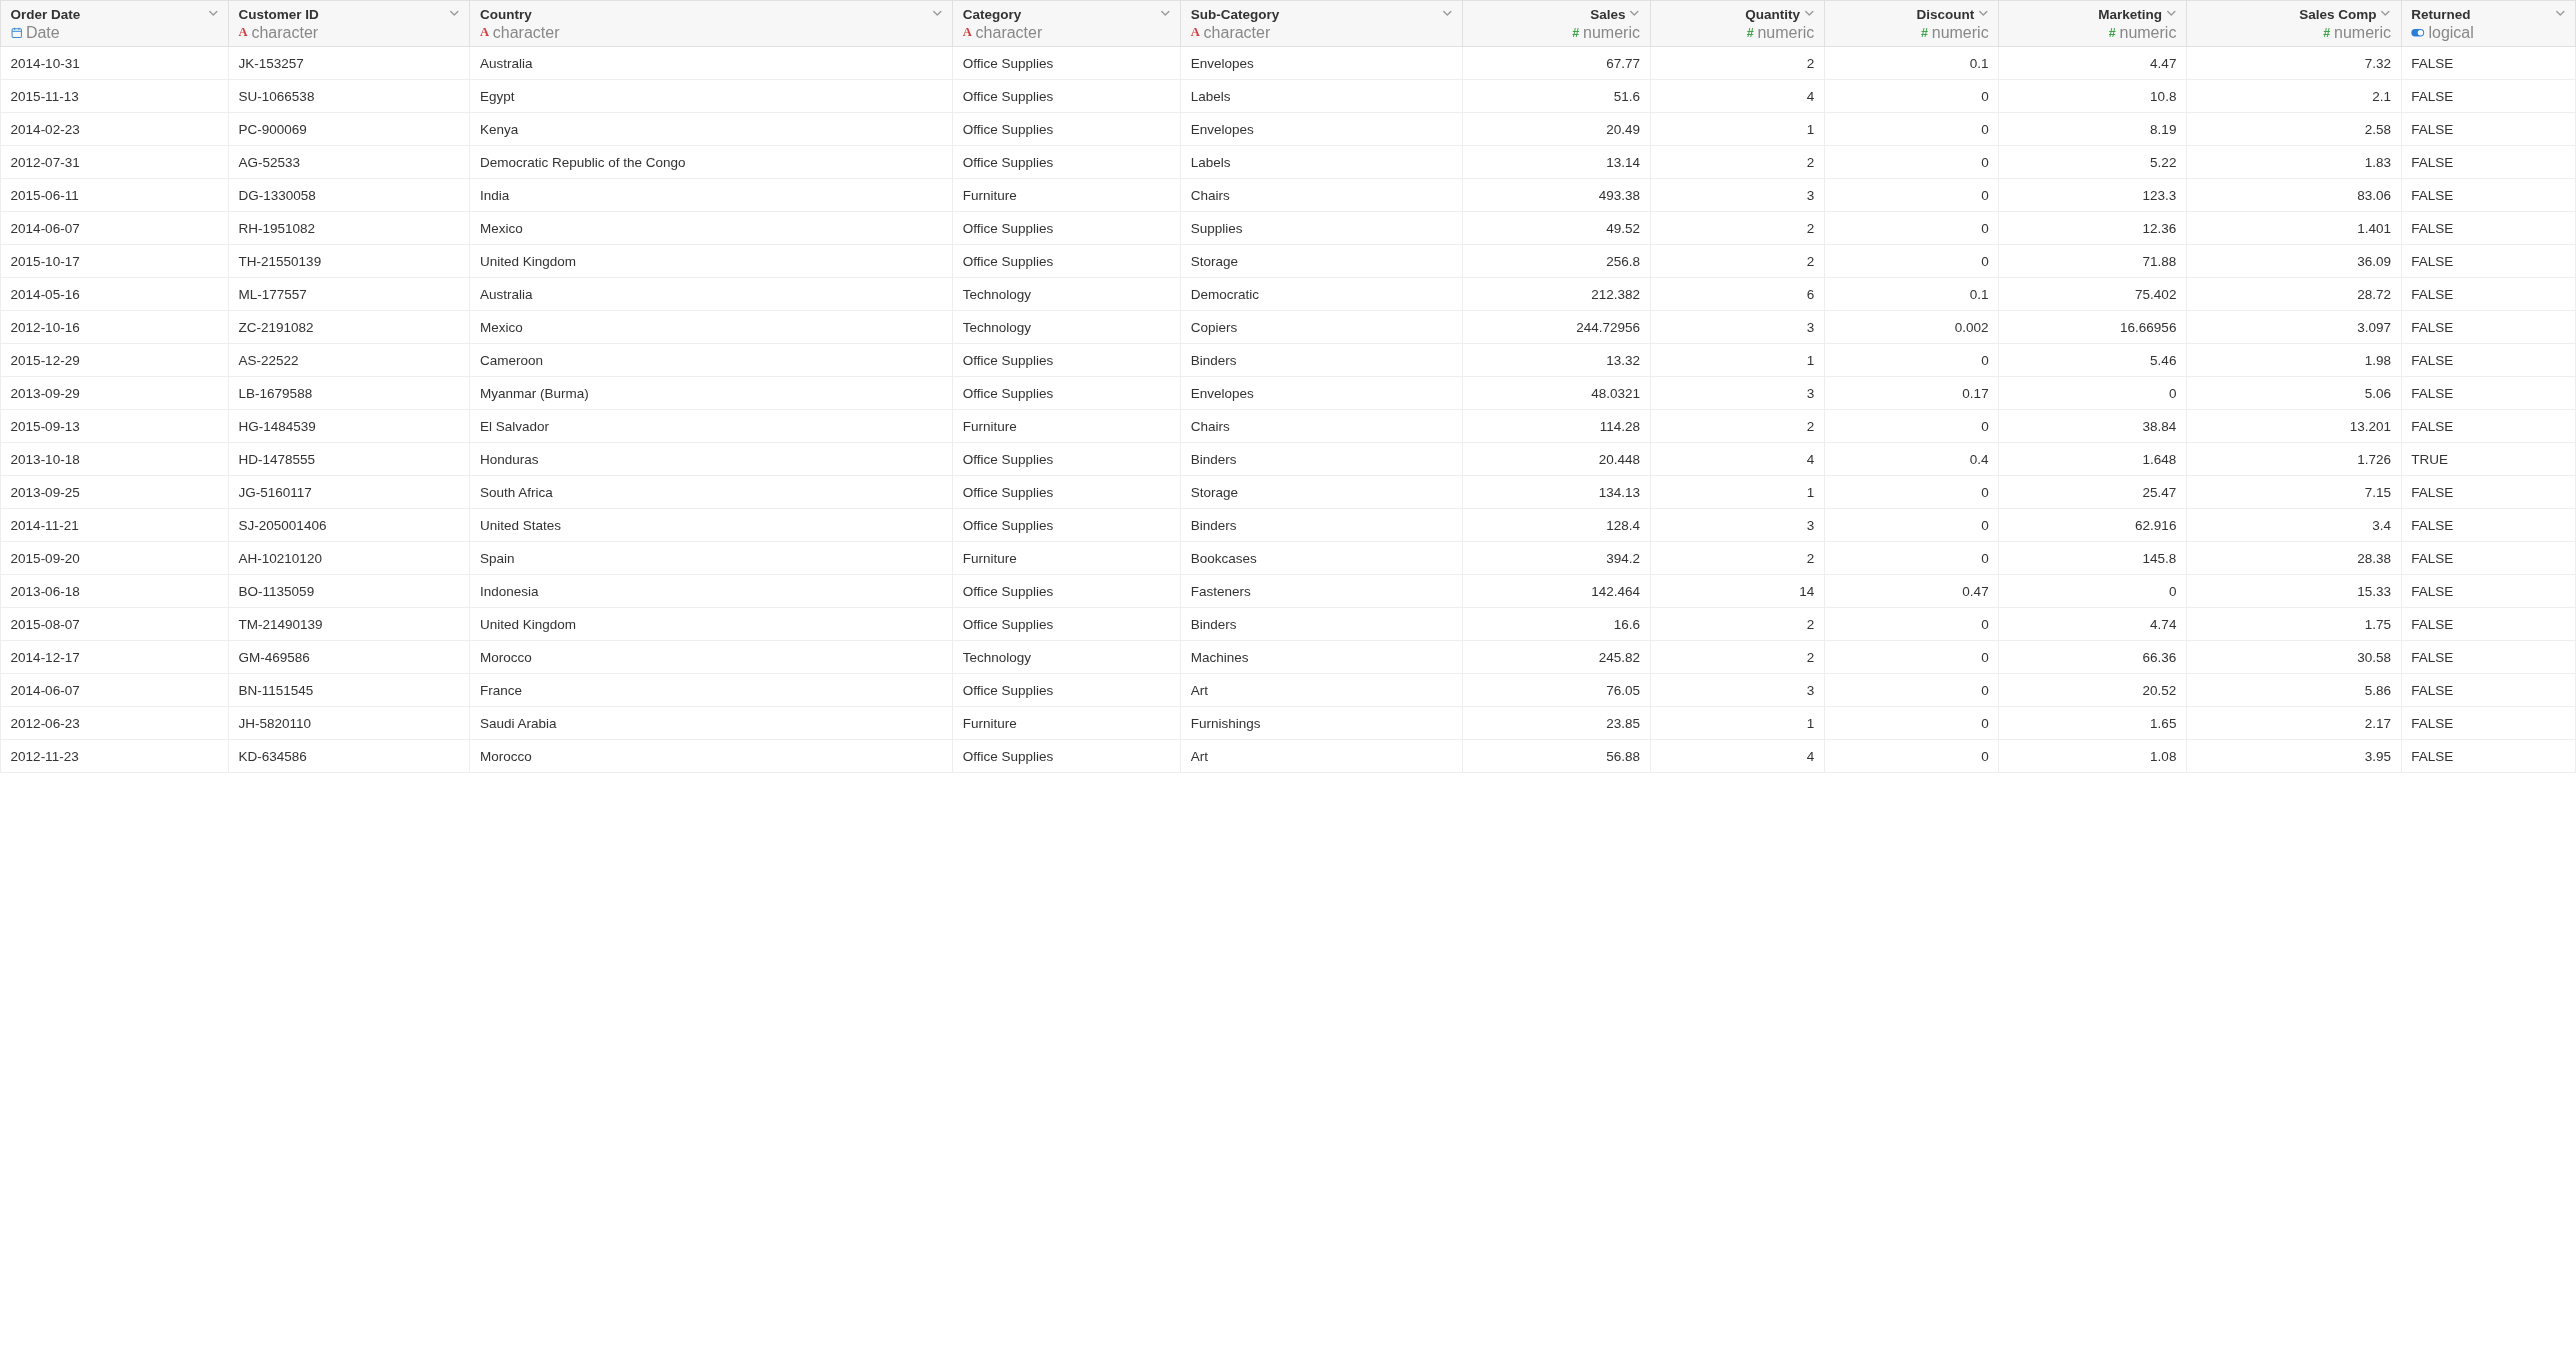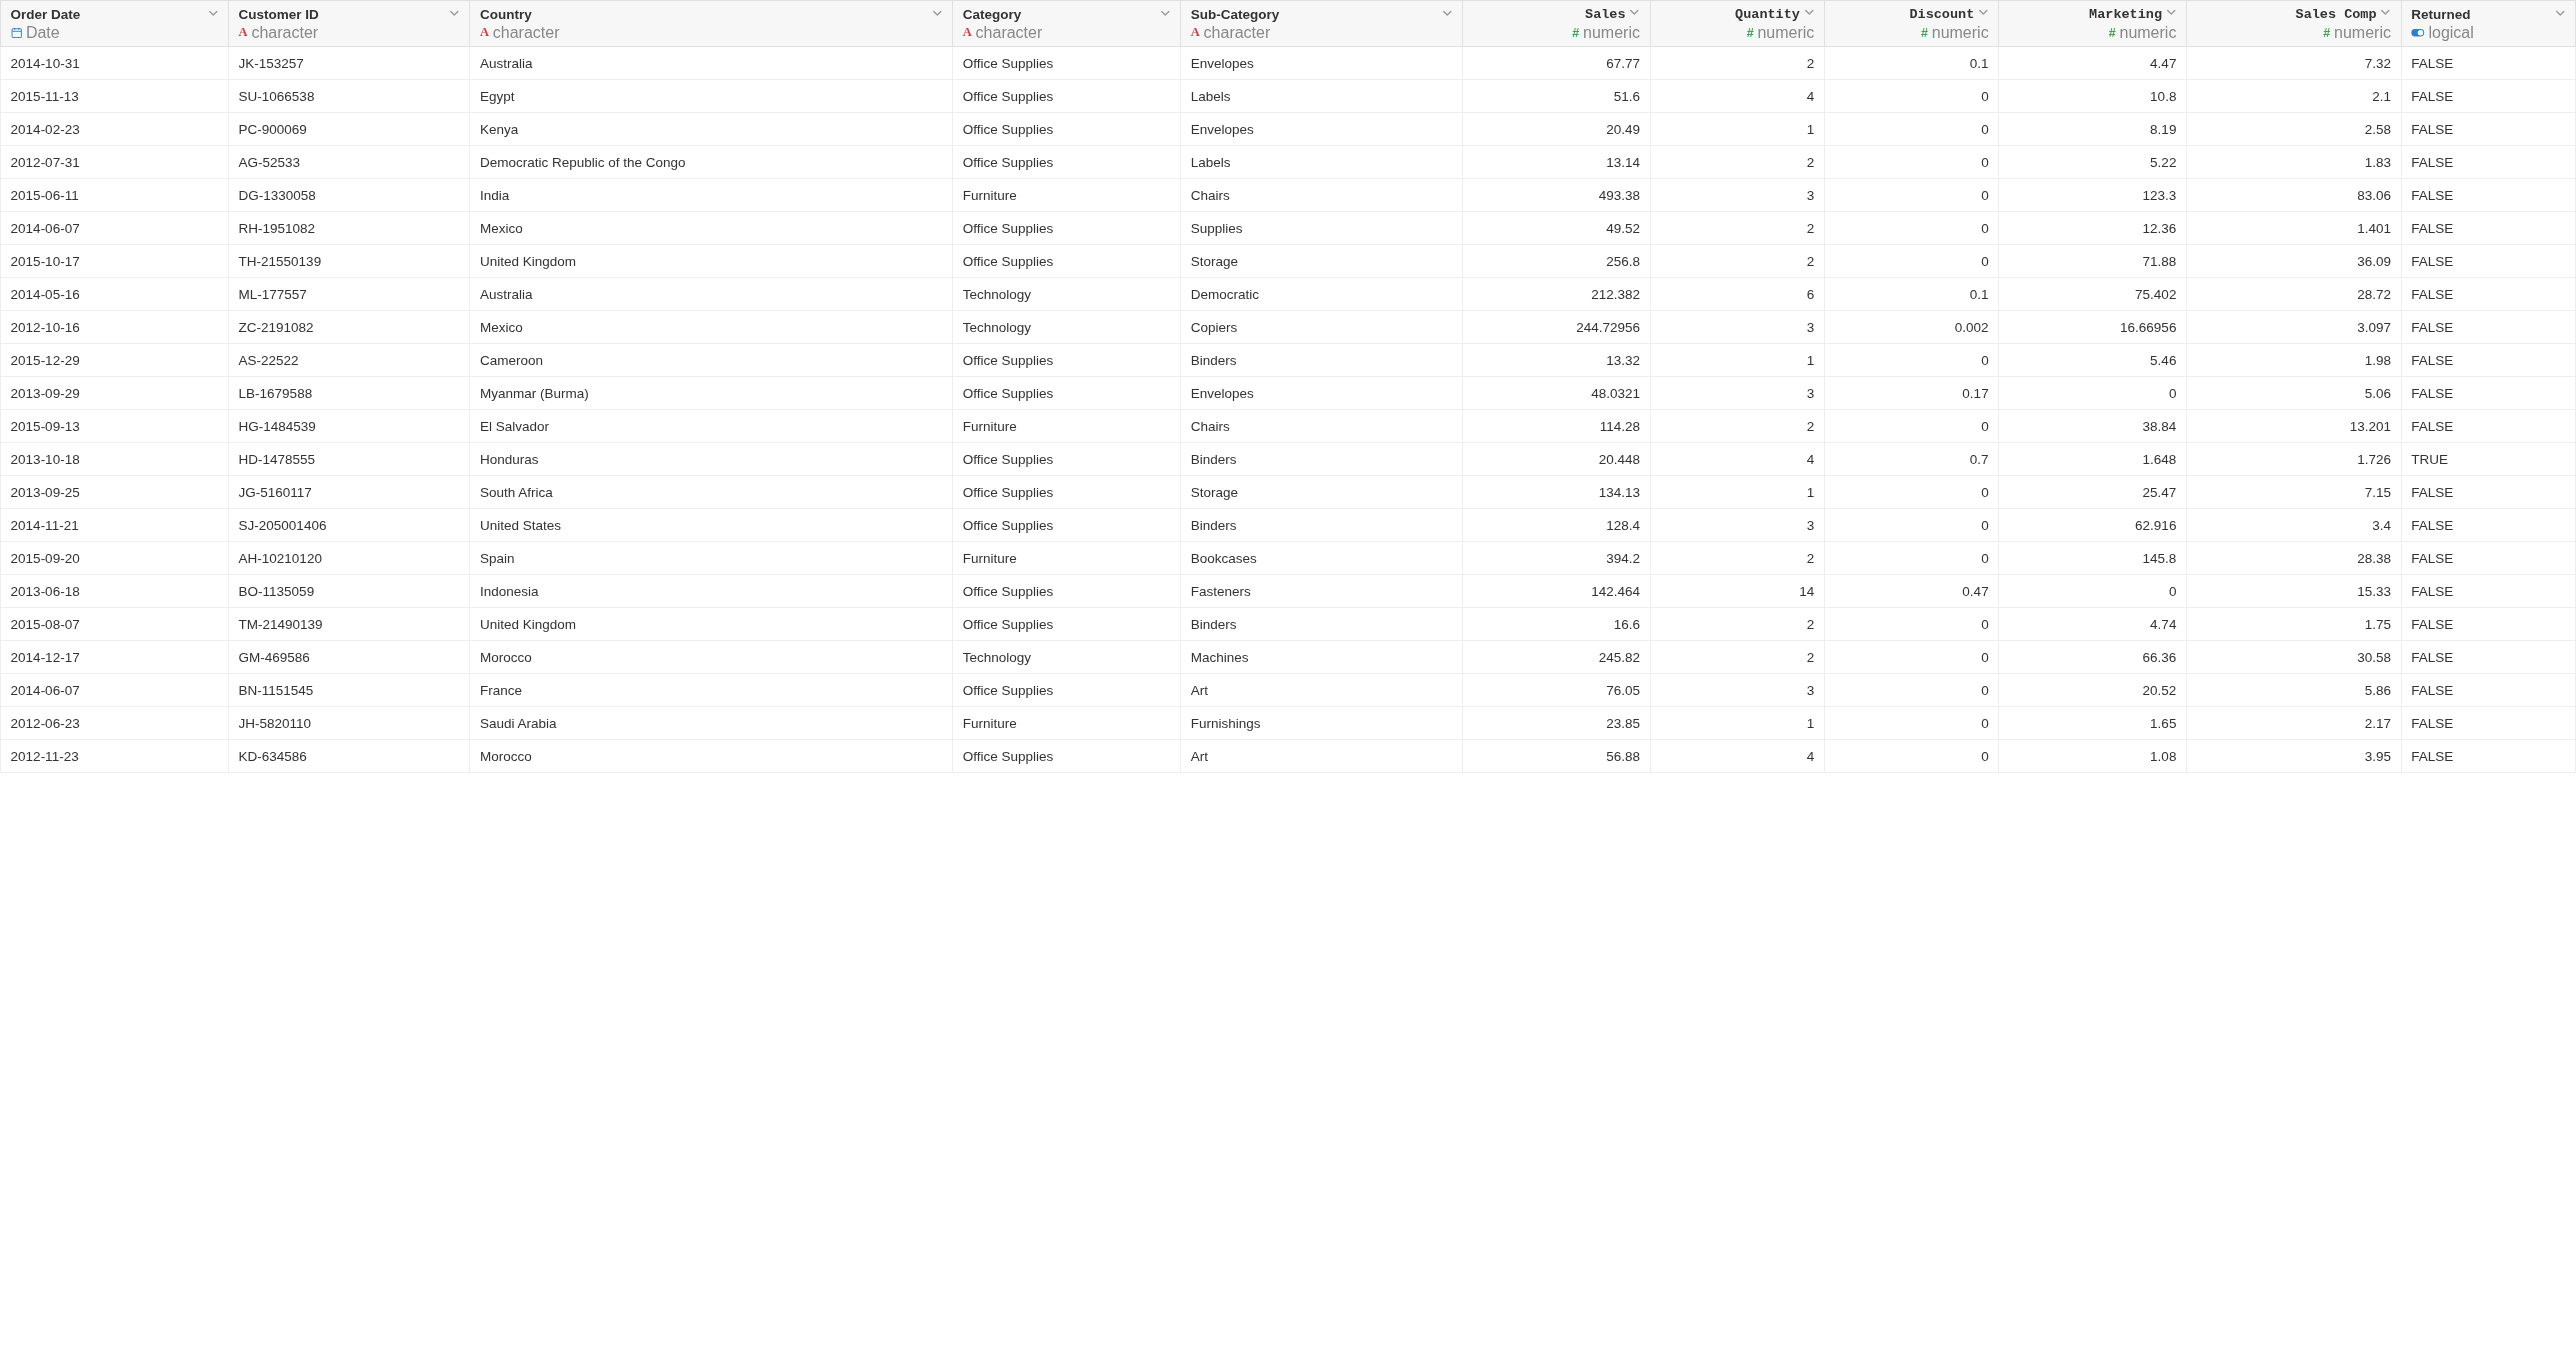--- a/index.html
+++ b/index.html
@@ -64,21 +64,21 @@
     border-bottom: 1px solid #eee;
     padding: 6.7px 9.6px;
     font-size: 13.5px;
     color: #333;
     white-space: nowrap;
     overflow: hidden;
     text-overflow: ellipsis;
     height: 33px;
   }
   td.num { text-align: right; }
-  th.num-head .col-name-row { text-align: right; display:block;font-family:Liberation Mono, monospace;}
+  th.num-head .col-name-row { text-align: right; display:block;}
   th.num-head .col-type-row { justify-content: flex-end; }
   .col-name-row {
     display: flex;
     justify-content: space-between;
     align-items: center;
   }
   th.num-head .col-name-row { justify-content: flex-end; }
   th.num-head .col-name { order: 1; }
   th.num-head .chevron   { order: 2; float:none;}
 </style>
@@ -390,21 +390,21 @@
         <td>FALSE</td>
       </tr>
       <tr>
         <td>2013-10-18</td>
         <td>HD-1478555</td>
         <td>Honduras</td>
         <td>Office Supplies</td>
         <td>Binders</td>
         <td class="num">20.448</td>
         <td class="num">4</td>
-        <td class="num">0.7</td>
+        <td class="num">0.4</td>
         <td class="num">1.648</td>
         <td class="num">1.726</td>
         <td>TRUE</td>
       </tr>
       <tr>
         <td>2013-09-25</td>
         <td>JG-5160117</td>
         <td>South Africa</td>
         <td>Office Supplies</td>
         <td>Storage</td>

